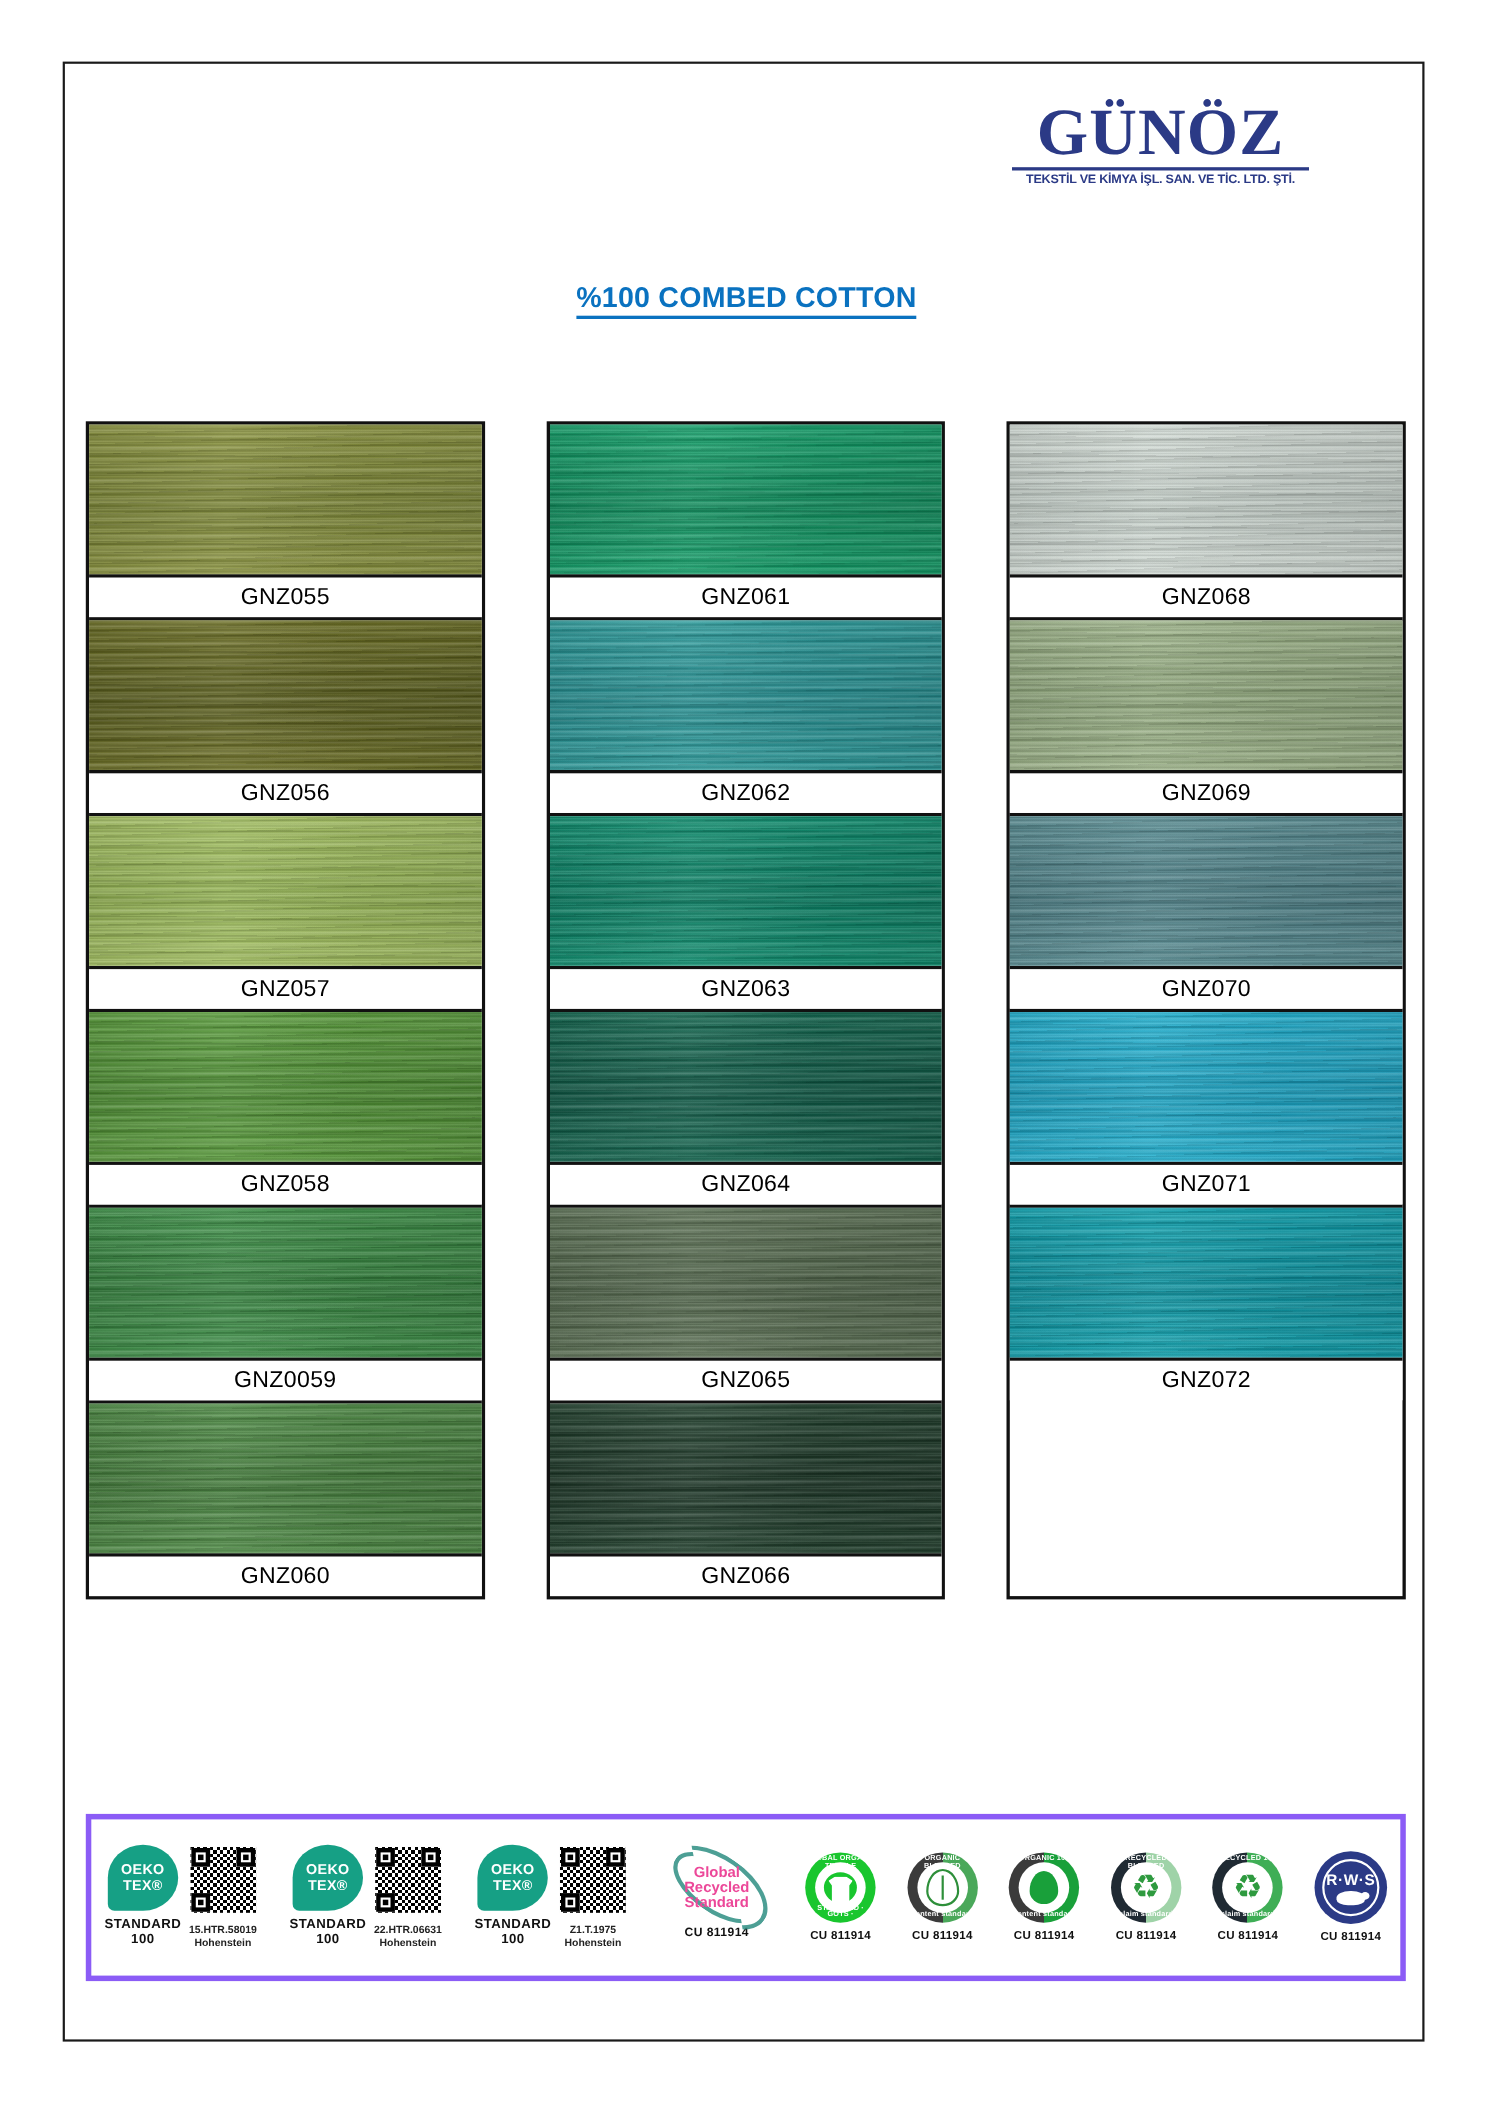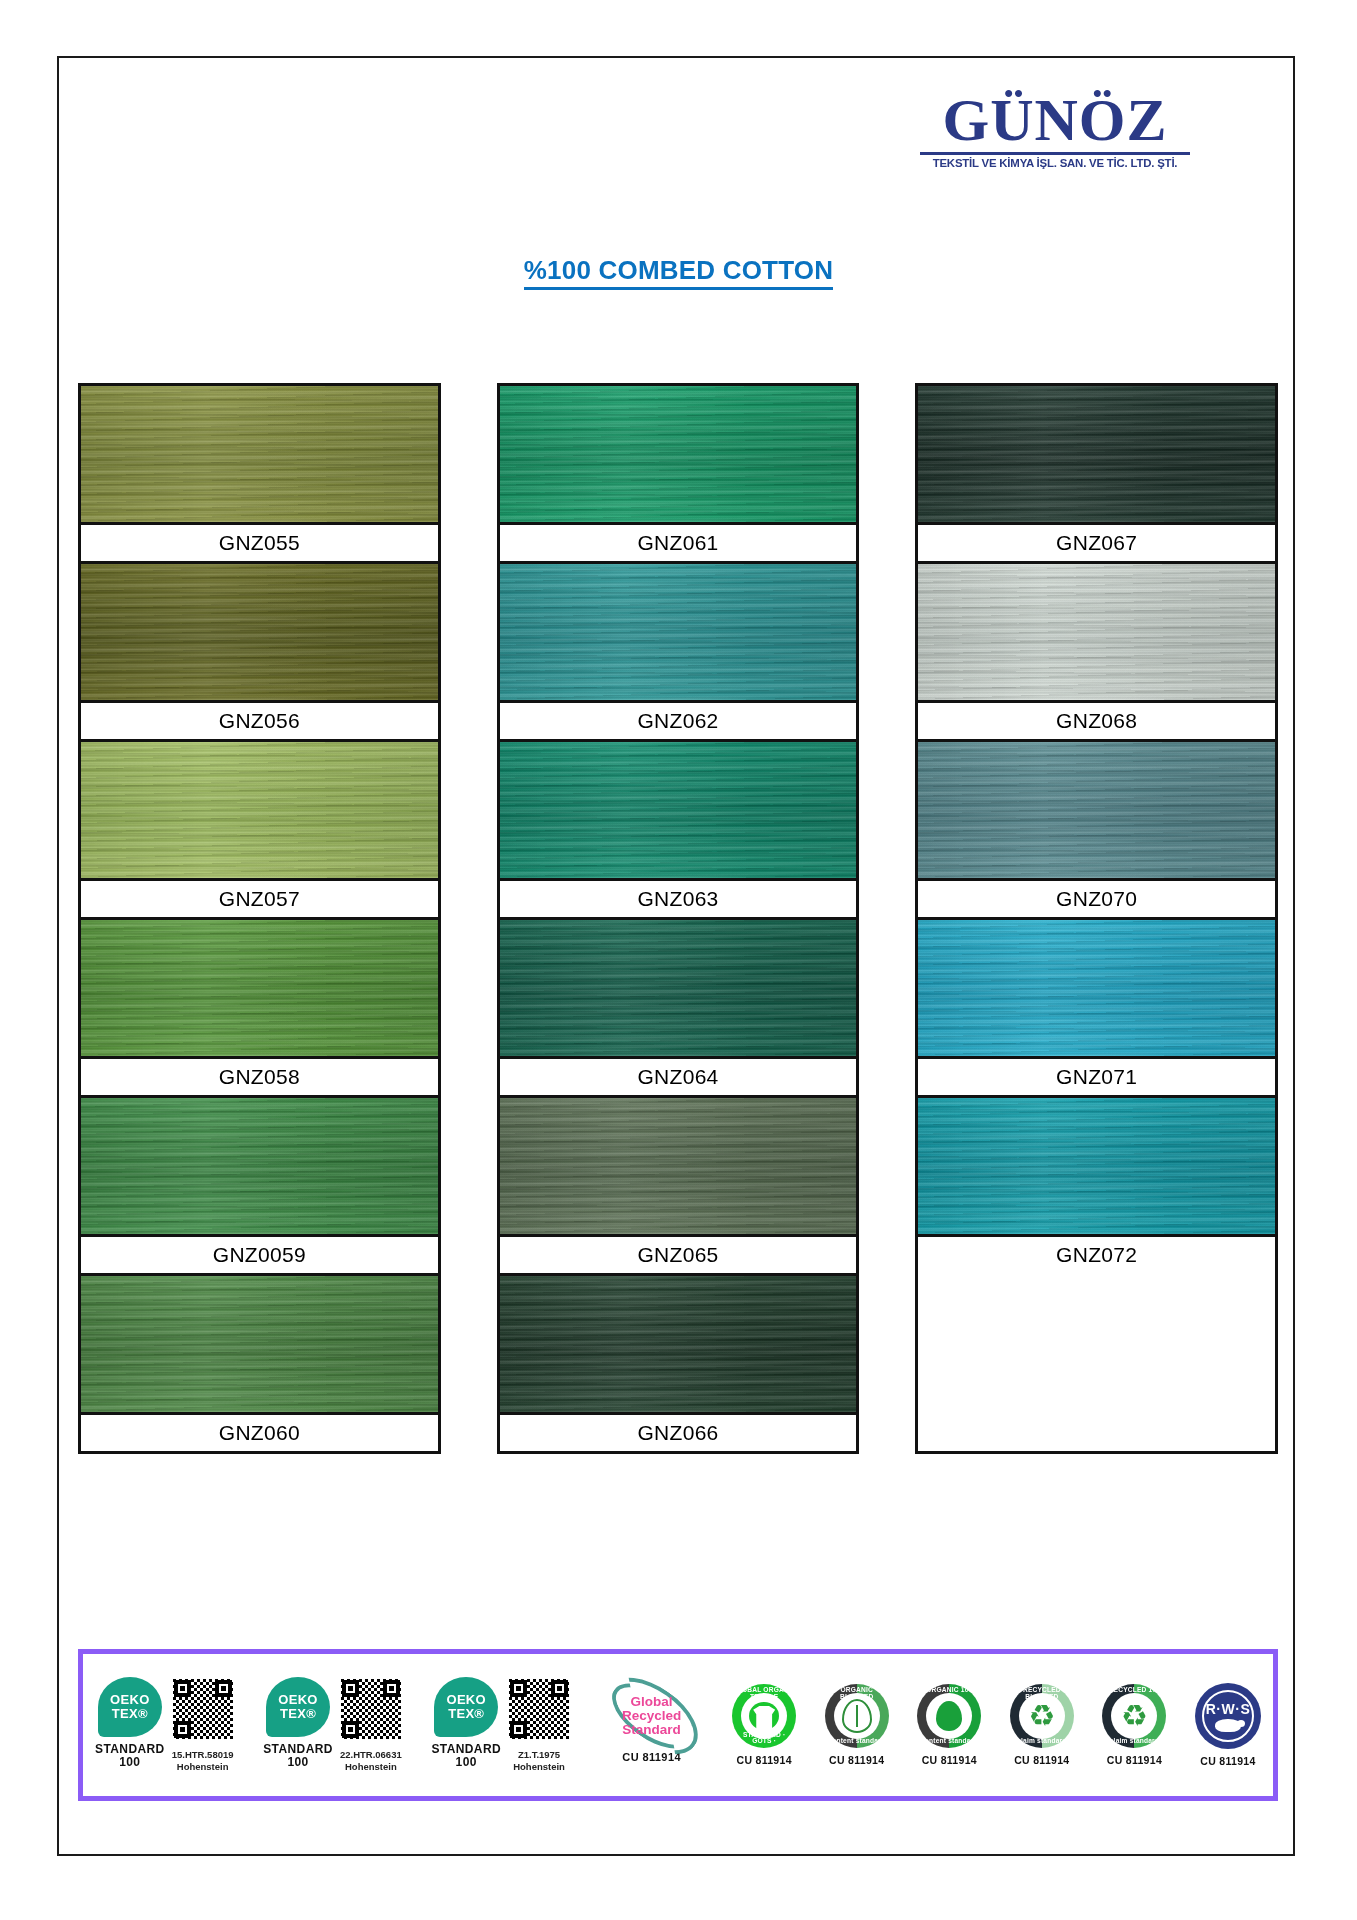--- a/index.html
+++ b/index.html
@@ -261,26 +261,26 @@
           <div class="chip" style="height: 136px; background: linear-gradient(rgb(94, 115, 87), rgb(80, 100, 74) 55%, rgb(94, 115, 87));"></div>
           <div class="label">GNZ065</div>
         </div>
         <div class="card">
           <div class="chip" style="height: 136px; background: linear-gradient(rgb(35, 66, 47), rgb(27, 52, 37) 55%, rgb(35, 66, 47));"></div>
           <div class="label">GNZ066</div>
         </div>
       </div>
       <div class="col">
         <div class="card">
-          <div class="chip" style="height: 136px; background: linear-gradient(rgb(32, 56, 47), rgb(23, 42, 35) 55%, rgb(32, 56, 47));"></div>
-          <div class="label">GNZ067</div>
-        </div>
-        <div class="card">
           <div class="chip" style="height: 136px; background: linear-gradient(rgb(211, 220, 214), rgb(195, 205, 199) 55%, rgb(211, 220, 214));"></div>
           <div class="label">GNZ068</div>
+        </div>
+        <div class="card">
+          <div class="chip" style="height: 136px; background: linear-gradient(rgb(157, 179, 137), rgb(141, 164, 122) 55%, rgb(157, 179, 137));"></div>
+          <div class="label">GNZ069</div>
         </div>
         <div class="card">
           <div class="chip" style="height: 136px; background: linear-gradient(rgb(90, 142, 148), rgb(77, 126, 133) 55%, rgb(90, 142, 148));"></div>
           <div class="label">GNZ070</div>
         </div>
         <div class="card">
           <div class="chip" style="height: 136px; background: linear-gradient(rgb(34, 176, 207), rgb(27, 160, 191) 55%, rgb(34, 176, 207));"></div>
           <div class="label">GNZ071</div>
         </div>
         <div class="card">

